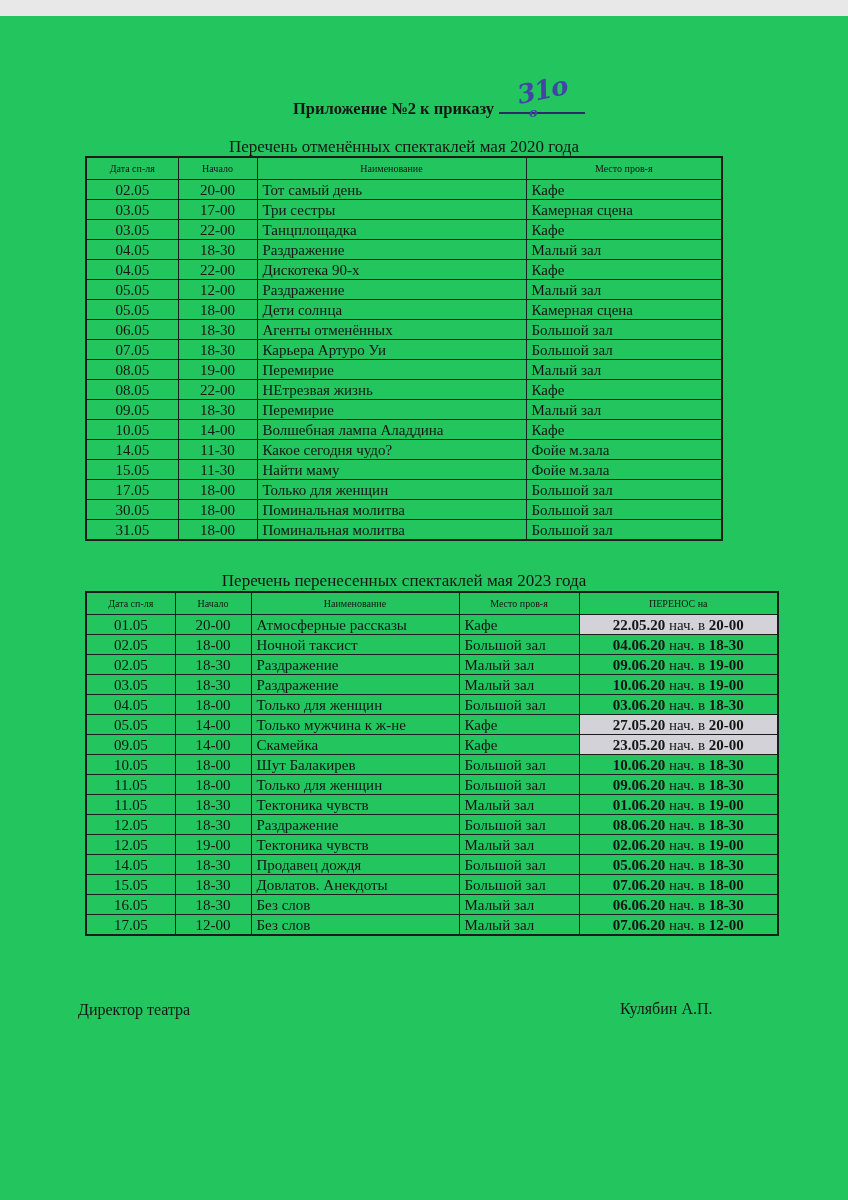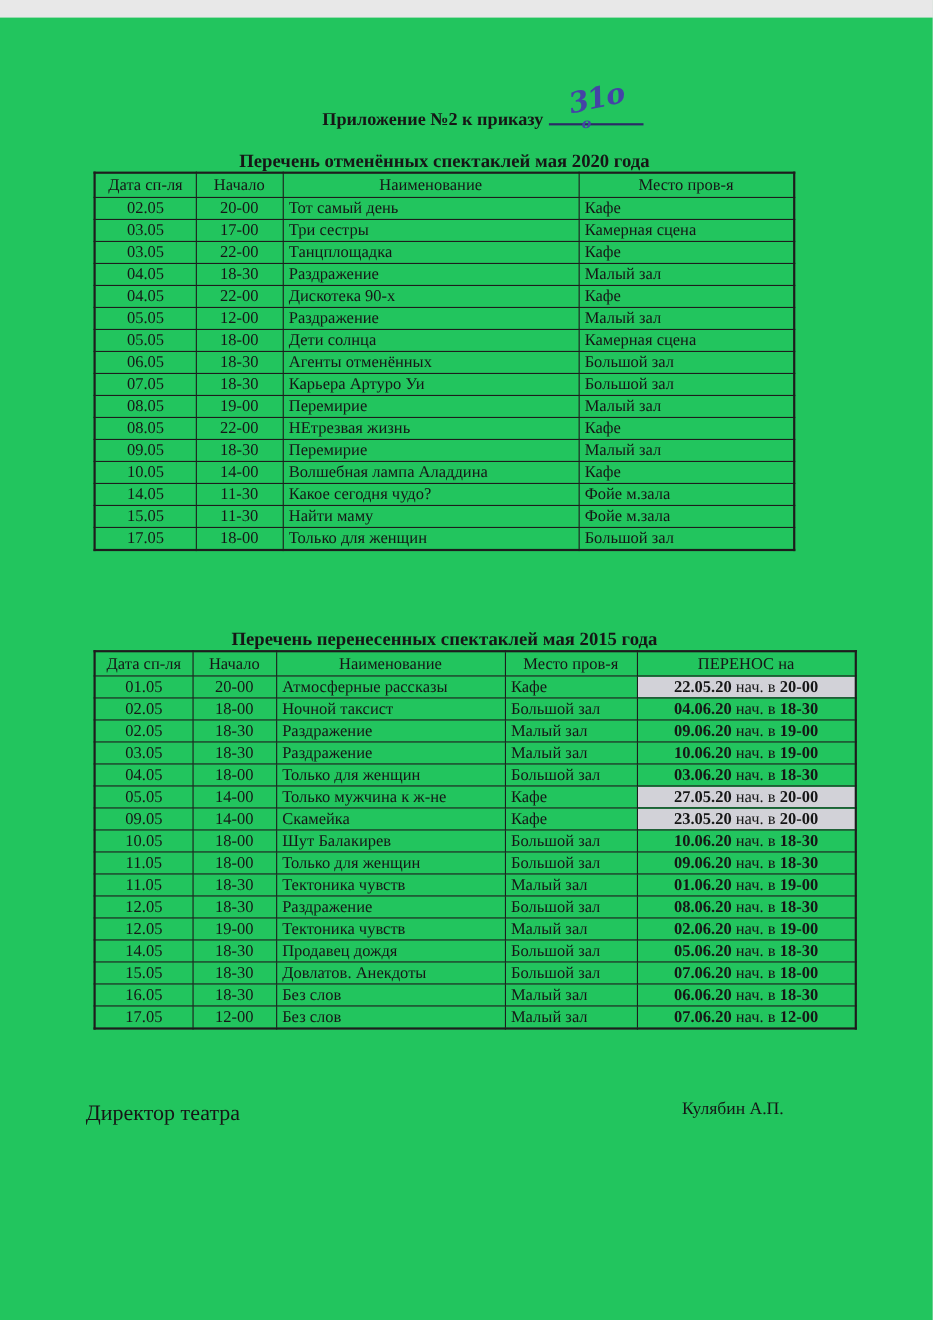--- a/index.html
+++ b/index.html
@@ -12,43 +12,43 @@
   .appendix { position:absolute; top:76px; left:293px; font-weight:bold; font-size:16.5px; white-space:nowrap; }
   .blank { display:inline-block; position:relative; width:86px; height:20px;
            border-bottom:2px solid #2b2b66; margin-left:5px; vertical-align:baseline; }
   .hand { position:absolute; left:18px; top:-17px; font-size:26px; font-style:italic;
           color:var(--hand-ink, #4444a6); transform:rotate(-12deg);
           font-family:"DejaVu Serif", serif; letter-spacing:-1px; font-weight:bold; }
   .hand-sub { position:absolute; left:30px; top:13px; font-size:13px; font-style:italic;
           color:var(--hand-ink, #4444a6); font-family:"DejaVu Serif", serif; }
   
   .tbl-title { position:absolute; left:85px; width:638px; text-align:center;
-               font-weight:bold; font-size:17px; white-space:nowrap; }
+               font-weight:normal; font-size:17px; white-space:nowrap; }
   .t1-title { top:121px; }
   .t2-title { top:555px; }
   
   table { position:absolute; border-collapse:collapse; table-layout:fixed;
           border:2px solid #1d1d1d; }
   .t1 { left:85px; top:140px; width:638px; }
   .t2 { left:85px; top:575px; width:694px; }
   td, th { border:1px solid #1d1d1d; font-size:15px; padding:0 5px;
            white-space:nowrap; overflow:hidden; height:19px; line-height:18px;
            font-weight:normal; vertical-align:middle; }
-  thead th { text-align:center; height:21px; font-size:15px; }
+  thead th { text-align:center; height:21px; font-size:10px; }
   .t1 col.w0 { width:92px; }  .t1 col.w1 { width:79px; }
   .t1 col.w2 { width:269px; } .t1 col.w3 { width:auto; }
   .t2 col.w0 { width:89px; }  .t2 col.w1 { width:76px; }
   .t2 col.w2 { width:208px; } .t2 col.w3 { width:120px; } .t2 col.w4 { width:auto; }
   td.center { text-align:center; }
   td.left   { text-align:left; }
   td.transfer { text-align:center; }
   td.transfer b { font-weight:bold; }
   td.hl { background:var(--hl-bg, #d2d2d8); }
   
-  .sig-left  { position:absolute; left:78px;  top:985px; font-size:20px; }
+  .sig-left  { position:absolute; left:78px;  top:985px; font-size:16px; }
   .sig-right { position:absolute; left:620px; top:984px; font-size:16px;text-align:center; }
 </style>
 </head>
 <body>
 
 <div class="page">
 
   <div class="appendix">
     <span>Приложение №2 к приказу</span><span class="blank"><span class="hand">31о</span><span class="hand-sub">о</span></span>
   </div>
@@ -160,24 +160,36 @@
           <td class="center">11-30</td>
           <td class="left">Найти маму</td>
           <td class="left">Фойе м.зала</td>
         </tr>
         <tr>
           <td class="center">17.05</td>
           <td class="center">18-00</td>
           <td class="left">Только для женщин</td>
           <td class="left">Большой зал</td>
         </tr>
+        <tr>
+          <td class="center">30.05</td>
+          <td class="center">18-00</td>
+          <td class="left">Поминальная молитва</td>
+          <td class="left">Большой зал</td>
+        </tr>
+        <tr>
+          <td class="center">31.05</td>
+          <td class="center">18-00</td>
+          <td class="left">Поминальная молитва</td>
+          <td class="left">Большой зал</td>
+        </tr>
       </tbody>
   </table>
 
-  <div class="tbl-title t2-title">Перечень перенесенных спектаклей мая 2015 года</div>
+  <div class="tbl-title t2-title">Перечень перенесенных спектаклей мая 2023 года</div>
 
   <table class="t2">
     <colgroup>
         <col class="w0">
         <col class="w1">
         <col class="w2">
         <col class="w3">
         <col class="w4">
       </colgroup>
     <thead>

